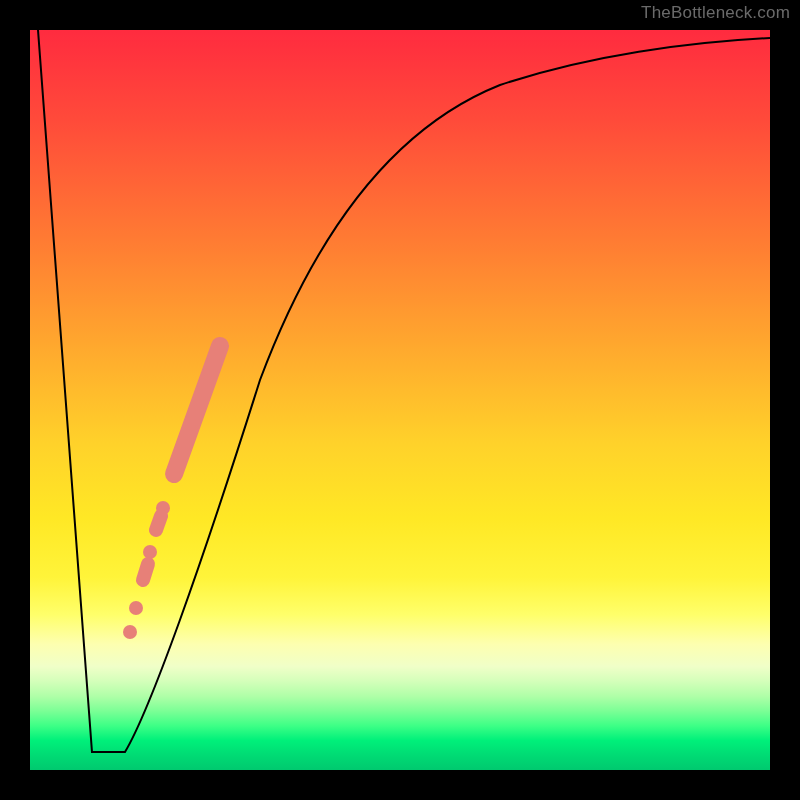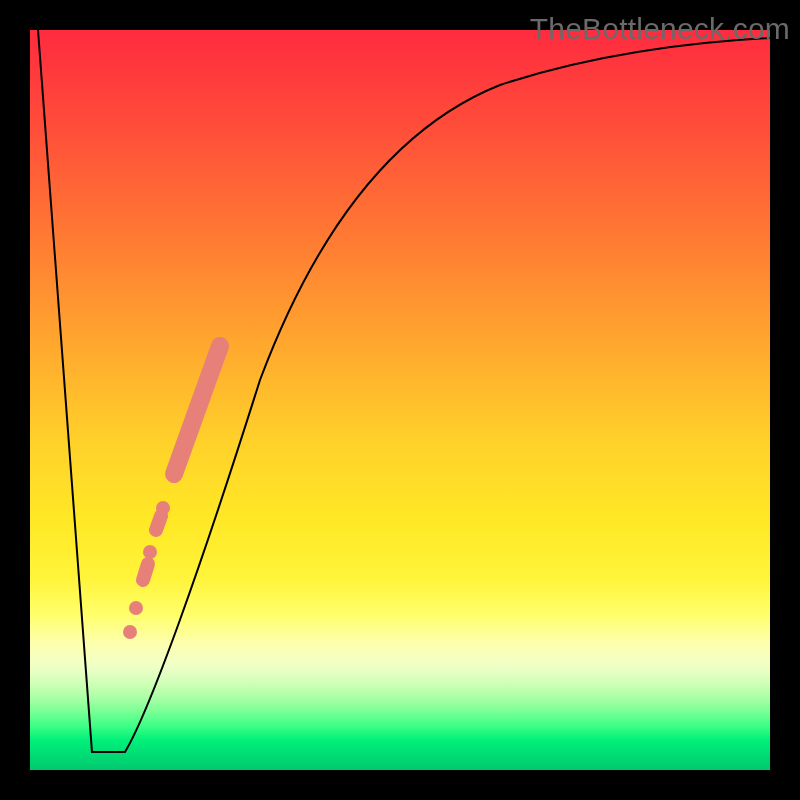--- a/index.html
+++ b/index.html
@@ -38,24 +38,24 @@
       #b0ffa8 90%,
       #7cff96 92%,
       #3eff86 94%,
       #00f07a 96%,
       #00db74 98%,
       #00c96f 100%
     );
   }
   .watermark {
     position: absolute;
-    top: 12px;
+    top: 3px;
     right: 10px;
     color: #6a6a6a;
-    font-size: 30px;
+    font-size: 17px;
     font-weight: 500;
     letter-spacing: 0.2px;
     user-select: none;
   }
   svg.curve {
     position: absolute;
     left: 0;
     top: 0;
     width: 740px;
     height: 740px;

